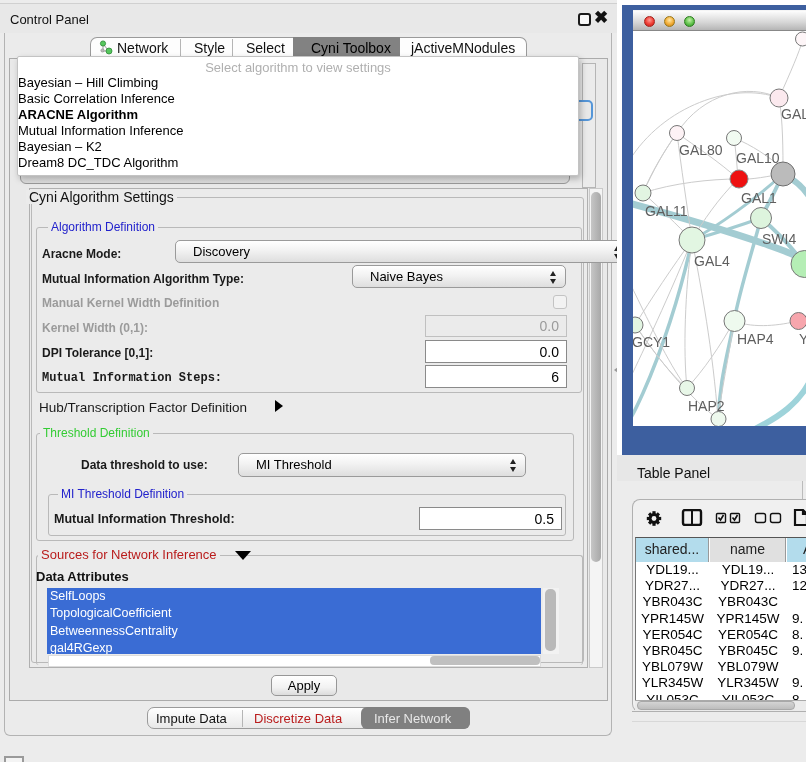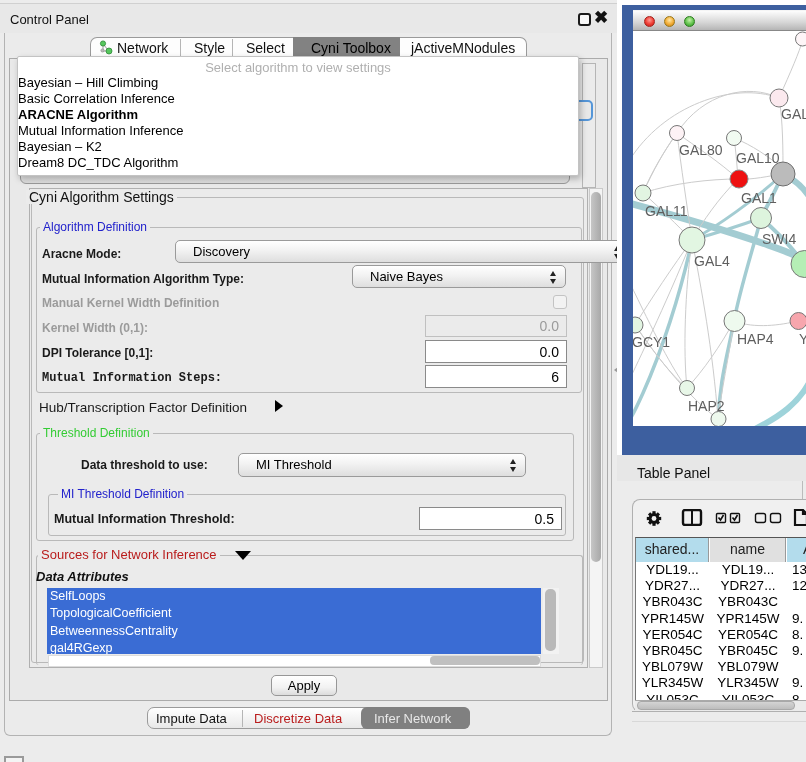--- a/index.html
+++ b/index.html
@@ -60,21 +60,21 @@
 
 <div class="abs" style="left:29px;top:188px;width:559px;height:480px;background:#ebebeb;border:1px solid #b0b0b0;"></div>
 
 <div class="abs" style="left:589px;top:188px;width:14px;height:480px;background:#f4f4f4;border:1px solid #c9c9c9;"></div>
 <div class="abs" style="left:591px;top:192px;width:10px;height:370px;background:linear-gradient(90deg,#c6c6c6,#a8a8a8);border-radius:5px;"></div>
 
 <div class="abs" style="left:31px;top:197px;width:553px;height:466px;border:1px solid #b9b9b9;border-radius:3px;"></div>
 <div class="grplab" style="left:26px;top:190px;background:#ebebeb;color:#111;font-size:14px;line-height:14px;">Cyni Algorithm Settings</div>
 
 <div class="grp" style="left:36px;top:227px;width:546px;height:166px;"></div>
-<div class="grplab" style="left:40px;top:221px;color:#2222cc;">Algorithm Definition</div>
+<div class="grplab" style="left:48px;top:221px;color:#2222cc;">Algorithm Definition</div>
 
 <div class="lbl" style="left:42px;top:247px;">Aracne Mode:</div>
 <div class="combo" style="left:175px;top:240px;width:455px;height:23px;">
       <span class="txt">Discovery</span>
       <span class="spin"></span>
     </div>
 <div class="lbl" style="left:42px;top:272px;">Mutual Information Algorithm Type:</div>
 <div class="combo" style="left:352px;top:265px;width:214px;height:23px;">
       <span class="txt">Naive Bayes</span>
       <span class="spin"></span>
@@ -100,21 +100,21 @@
     </div>
 
 <div class="grp" style="left:48px;top:494px;width:518px;height:42px;"></div>
 <div class="grplab" style="left:58px;top:488px;color:#2222cc;">MI Threshold Definition</div>
 <div class="lbl" style="left:54px;top:512px;font-size:12.5px;">Mutual Information Threshold:</div>
 <div class="field" style="left:419px;top:507px;width:143px;height:23px;line-height:22px;">0.5</div>
 
 <div class="grp" style="left:36px;top:555px;width:547px;height:110px;border-bottom:none;"></div>
 <div class="grplab" style="left:38px;top:548px;color:#b91c1c;font-size:13px;line-height:13px;">Sources for Network Inference</div>
 <div class="abs" style="left:235px;top:551px;width:0;height:0;border-left:8px solid transparent;border-right:8px solid transparent;border-top:9px solid #000;"></div>
-<div class="abs" style="left:36px;top:569px;font-size:13px;font-weight:bold;color:#111;font-style:italic;">Data Attributes</div>
+<div class="abs" style="left:36px;top:569px;font-size:13px;font-weight:bold;color:#111;">Data Attributes</div>
 
 <div class="abs" style="left:47px;top:588px;width:494px;height:66px;background:#3a6cd4;overflow:hidden;">
   <div style="color:#fff;font-size:12.5px;padding-left:3px;line-height:17.4px;">SelfLoops<br>TopologicalCoefficient<br>BetweennessCentrality<br>gal4RGexp</div>
 </div>
 <div class="abs" style="left:543px;top:588px;width:16px;height:66px;background:#f2f2f2;"></div>
 <div class="abs" style="left:545px;top:589px;width:11px;height:62px;background:#b9b9b9;border-radius:5px;"></div>
 
 <div class="abs" style="left:48px;top:655px;width:493px;height:12px;background:#fff;border:1px solid #dcdcdc;"></div>
 <div class="abs" style="left:430px;top:656px;width:110px;height:9px;background:#c0c0c0;border-radius:4px;"></div>
 

